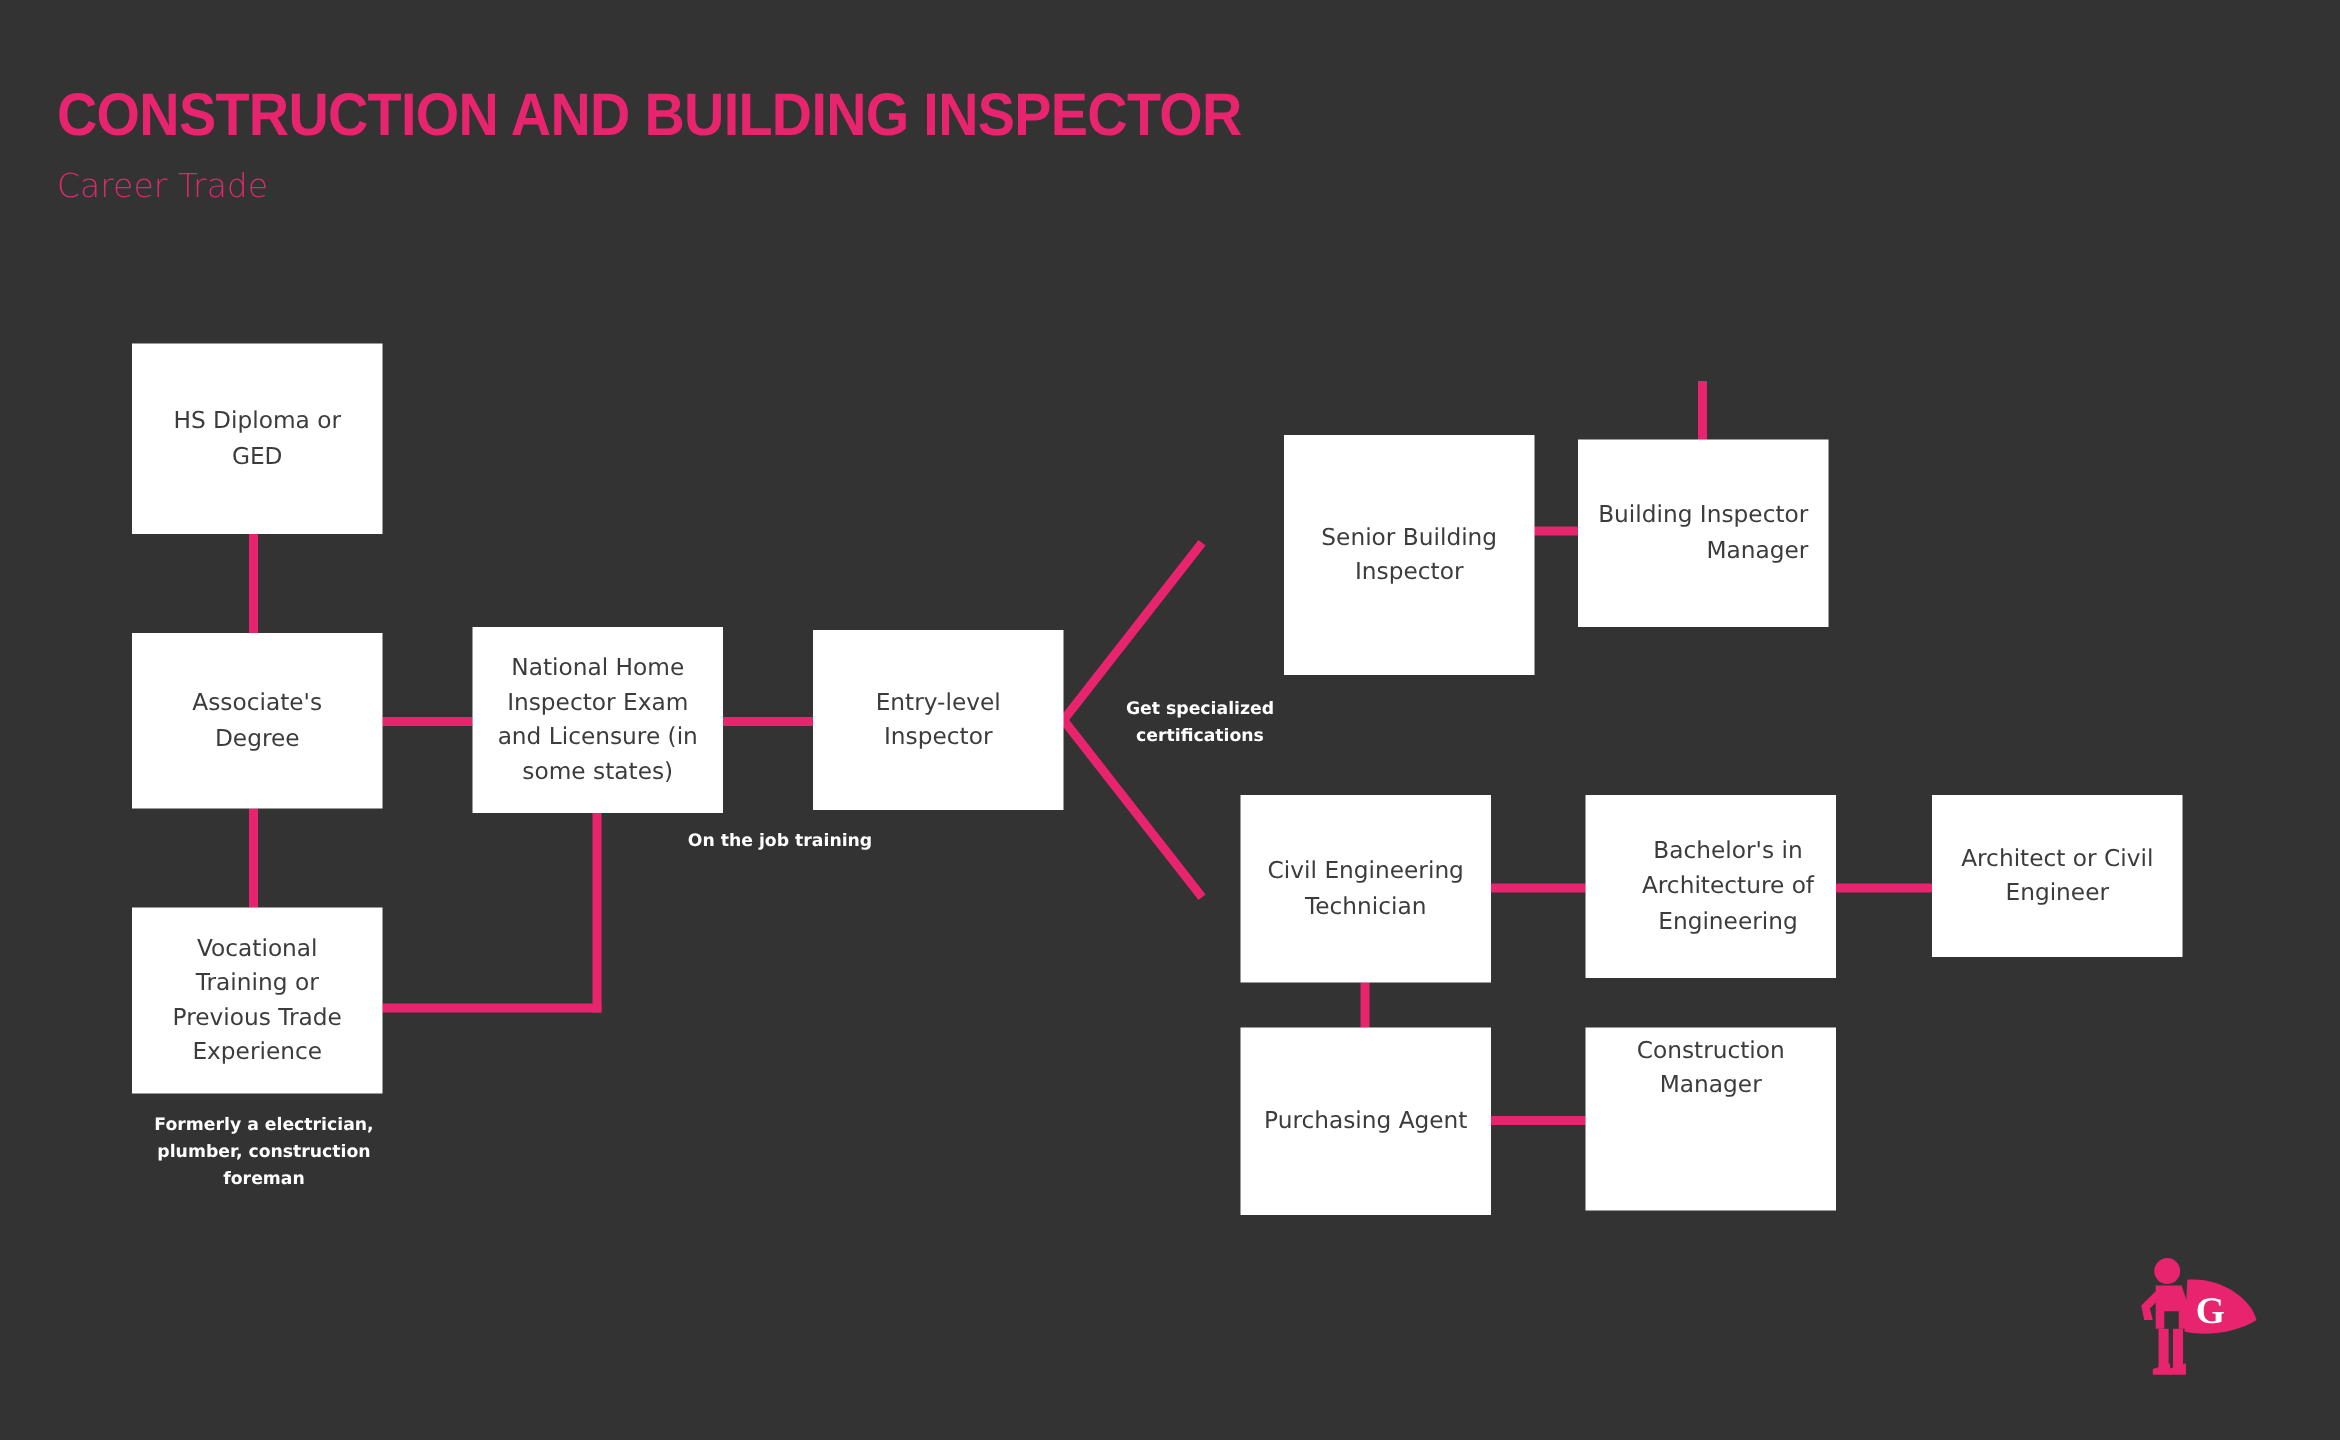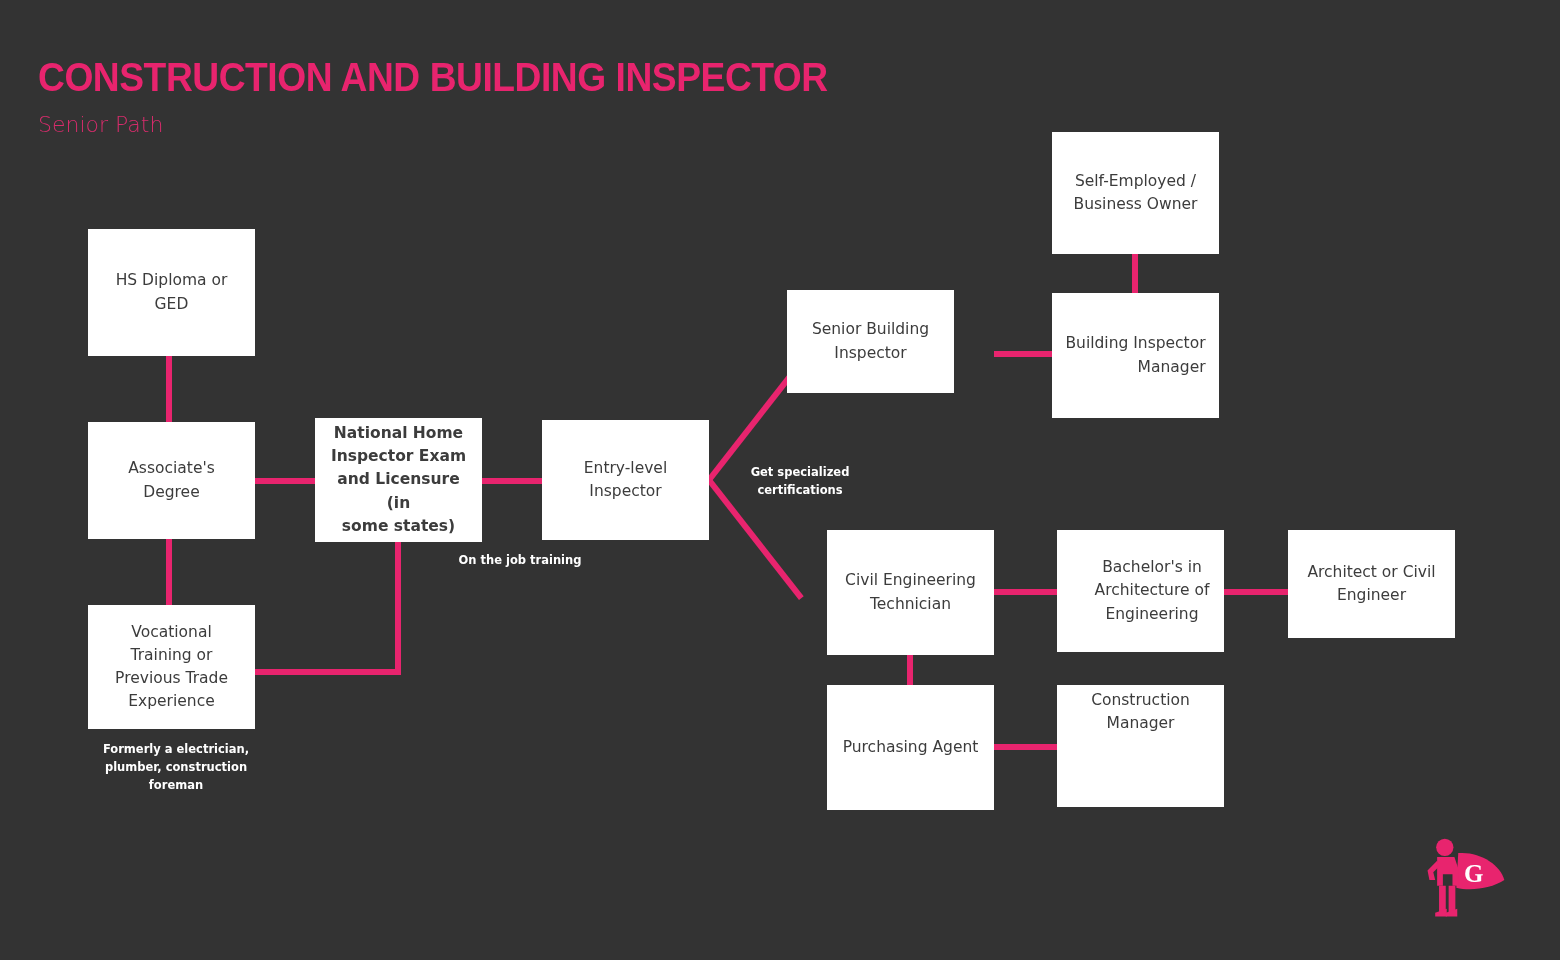--- a/index.html
+++ b/index.html
@@ -92,21 +92,21 @@
     height: 96px;
     z-index: 4;
   }
 </style>
 </head>
 <body>
 
 <div id="page">
 
   <div id="title">CONSTRUCTION AND BUILDING INSPECTOR</div>
-  <div id="subtitle">Senior Path</div>
+  <div id="subtitle">Career Trade</div>
 
   <div class="conn" style="left:166px; top:356px; width:6px; height:66px;"></div>
 
   <div class="conn" style="left:166px; top:539px; width:6px; height:66px;"></div>
 
   <div class="conn" style="left:255px; top:478px; width:60px; height:6px;"></div>
 
   <div class="conn" style="left:255px; top:669px; width:146px; height:6px;"></div>
 
   <div class="conn" style="left:395px; top:542px; width:6px; height:133px;"></div>
@@ -132,36 +132,34 @@
   <div class="node" style="left:88px; top:229px; width:167px; height:127px; white-space:pre-line;">HS Diploma or
 GED</div>
 
   <div class="node" style="left:88px; top:422px; width:167px; height:117px; white-space:pre-line;">Associate's Degree</div>
 
   <div class="node" style="left:88px; top:605px; width:167px; height:124px; white-space:pre-line;">Vocational
 Training or
 Previous Trade
 Experience</div>
 
-  <div class="node" style="left:315px; top:418px; width:167px; height:124px; white-space:pre-line;font-weight:bold;">National Home
+  <div class="node" style="left:315px; top:418px; width:167px; height:124px; white-space:pre-line;">National Home
 Inspector Exam
 and Licensure (in
 some states)</div>
 
   <div class="node" style="left:542px; top:420px; width:167px; height:120px; white-space:pre-line;">Entry-level
 Inspector</div>
 
-  <div class="node" style="left:787px; top:290px; width:167px; height:103px; white-space:pre-line;">Senior Building
+  <div class="node" style="left:856px; top:290px; width:167px; height:160px; white-space:pre-line;">Senior Building
 Inspector</div>
 
   <div class="node" style="left:1052px; top:293px; width:167px; height:125px; white-space:pre-line;text-align:right;">Building Inspector
 Manager</div>
 
-  <div class="node" style="left:1052px; top:132px; width:167px; height:122px; white-space:pre-line; align-items:flex-start; padding-top:38px;">Self-Employed /
-Business Owner</div>
 
   <div class="node" style="left:827px; top:530px; width:167px; height:125px; white-space:pre-line;">Civil Engineering
 Technician</div>
 
   <div class="node" style="left:1057px; top:530px; width:167px; height:122px; white-space:pre-line;padding-left:33px;">Bachelor's in
 Architecture of
 Engineering</div>
 
   <div class="node" style="left:1288px; top:530px; width:167px; height:108px; white-space:pre-line;">Architect or Civil
 Engineer</div>

